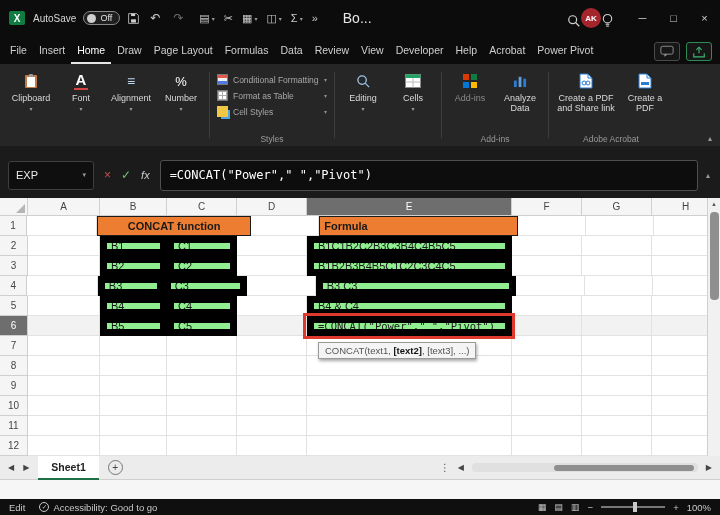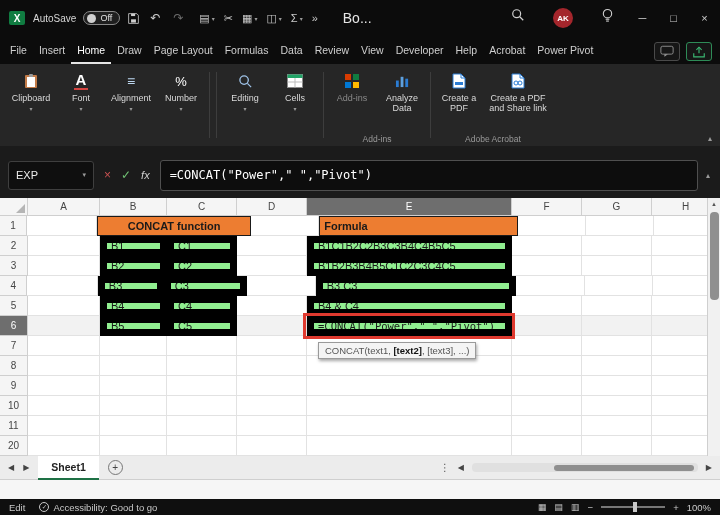--- a/index.html
+++ b/index.html
@@ -11,21 +11,21 @@
     gap:7px;padding-left:8px;color:#d6d6d6;font-size:10px}
   .pill{display:flex;align-items:center;gap:4px;background:#1f1f1f;border:1px solid #8a8a8a;
     border-radius:9px;padding:1px 7px 1px 3px;font-size:9px;color:#e0e0e0}
   .knob{width:9px;height:9px;border-radius:50%;background:#d0d0d0}
   .tb-icon{font-size:12px;color:#cfcfcf;padding:0 3px;line-height:1}
   .dim{color:#6d6d6d}
   #qat{display:flex;align-items:center;gap:9px;margin-left:6px}
   .qat-item{display:flex;align-items:center;gap:2px;color:#c9c9c9;font-size:11px}
   .caret-sm{font-size:6px;color:#9a9a9a}
   .doc-title{margin-left:18px;color:#e6e6e6;font-size:14px}
-  .tb-right{margin-left:auto;display:flex;align-items:flex-start;gap:28px;padding-right:6px}
+  .tb-right{margin-left:auto;display:flex;align-items:flex-end;gap:0;padding-right:6px}
   .avatar{width:20px;height:20px;border-radius:50%;background:#A4262C;color:#fff;
     font-size:8px;font-weight:700;display:flex;align-items:center;justify-content:center}
   .winbtns{display:flex;height:36px}
   .winbtn{width:31px;height:36px;display:flex;align-items:center;justify-content:center;
     font-size:11px;color:#d0d0d0}
 
   
   .menubar{height:28px;background:#0c0c0c;display:flex;align-items:flex-end;padding:0 4px}
   .menu-items{display:flex;align-items:flex-end}
   .menu-item{padding:6px 6px;font-size:10.5px;color:#cfcfcf;border-bottom:2px solid transparent;
@@ -260,20 +260,40 @@
     <div class="rbtn">
       <span class="ricon">
             <span class="pct-ic">%</span>
           </span>
       <span>Number</span>
       <span class="caret">▾</span>
     </div>
   </div>
     </div>
   <div class="rdivider"></div>
+  <div class="rgroup">
+    <div class="styles-rows">
+      <div class="style-row">
+        <span class="mi mi-cf"></span>
+        <span>Conditional Formatting</span>
+        <span class="caret">▾</span>
+      </div>
+      <div class="style-row">
+        <span class="mi mi-ft"></span>
+        <span>Format as Table</span>
+        <span class="caret">▾</span>
+      </div>
+      <div class="style-row">
+        <span class="mi mi-cs"></span>
+        <span>Cell Styles</span>
+        <span class="caret">▾</span>
+      </div>
+    </div>
+    <div class="rgroup-label">Styles</div>
+  </div>
   <div class="rdivider"></div>
   <div class="rgroup">
       <div class="rgroup-buttons">
     <div class="rbtn">
       <span class="ricon">
         <svg width="15" height="15" viewBox="0 0 16 16">
               <circle cx="6.5" cy="6.5" r="4.5" fill="none" stroke="#9fc3e8" stroke-width="1.4"></circle>
               <line x1="10" y1="10" x2="14" y2="14" stroke="#9fc3e8" stroke-width="1.4"></line>
             </svg>
       </span>
@@ -317,40 +337,40 @@
             </svg>
         </span>
         <span>Analyze Data</span>
       </div>
     </div>
     <div class="rgroup-label">Add-ins</div>
   </div>
   <div class="rdivider"></div>
   <div class="rgroup">
     <div class="rgroup-buttons">
-      <div class="rbtn">
-        <span class="ricon">
-          <svg width="14" height="16" viewBox="0 0 14 16">
-              <path d="M1 1h8l4 4v10H1z" fill="#fff" stroke="#2b7cd3"></path>
-              <path d="M9 1v4h4" fill="none" stroke="#2b7cd3"></path>
-              <rect x="3" y="9" width="8" height="3" fill="#2b7cd3"></rect>
-            </svg>
-        </span>
-        <span>Create a PDF</span>
-      </div>
       <div class="rbtn wide">
         <span class="ricon">
           <svg width="14" height="16" viewBox="0 0 14 16">
               <path d="M1 1h8l4 4v10H1z" fill="#fff" stroke="#2b7cd3"></path>
               <path d="M9 1v4h4" fill="none" stroke="#2b7cd3"></path>
               <circle cx="5" cy="10" r="2" fill="none" stroke="#2b7cd3"></circle>
               <circle cx="9" cy="10" r="2" fill="none" stroke="#2b7cd3"></circle>
             </svg>
         </span>
         <span>Create a PDF and Share link</span>
+      </div>
+      <div class="rbtn">
+        <span class="ricon">
+          <svg width="14" height="16" viewBox="0 0 14 16">
+              <path d="M1 1h8l4 4v10H1z" fill="#fff" stroke="#2b7cd3"></path>
+              <path d="M9 1v4h4" fill="none" stroke="#2b7cd3"></path>
+              <rect x="3" y="9" width="8" height="3" fill="#2b7cd3"></rect>
+            </svg>
+        </span>
+        <span>Create a PDF</span>
       </div>
     </div>
     <div class="rgroup-label">Adobe Acrobat</div>
   </div>
   <span class="ribbon-collapse">▴</span>
 </div>
 
 <div class="formula-strip">
   <div class="name-box">
     <span>EXP</span>
@@ -492,21 +512,21 @@
         <div class="cell" style="width: 72px;"></div>
         <div class="cell" style="width: 67px;"></div>
         <div class="cell" style="width: 70px;"></div>
         <div class="cell" style="width: 70px;"></div>
         <div class="cell" style="width: 205px;"></div>
         <div class="cell" style="width: 70px;"></div>
         <div class="cell" style="width: 70px;"></div>
         <div class="cell" style="width: 68px;"></div>
       </div>
       <div class="grid-row">
-        <div class="gh rowh">20</div>
+        <div class="gh rowh">12</div>
         <div class="cell" style="width: 72px;"></div>
         <div class="cell" style="width: 67px;"></div>
         <div class="cell" style="width: 70px;"></div>
         <div class="cell" style="width: 70px;"></div>
         <div class="cell" style="width: 205px;"></div>
         <div class="cell" style="width: 70px;"></div>
         <div class="cell" style="width: 70px;"></div>
         <div class="cell" style="width: 68px;"></div>
       </div>
     </div>

